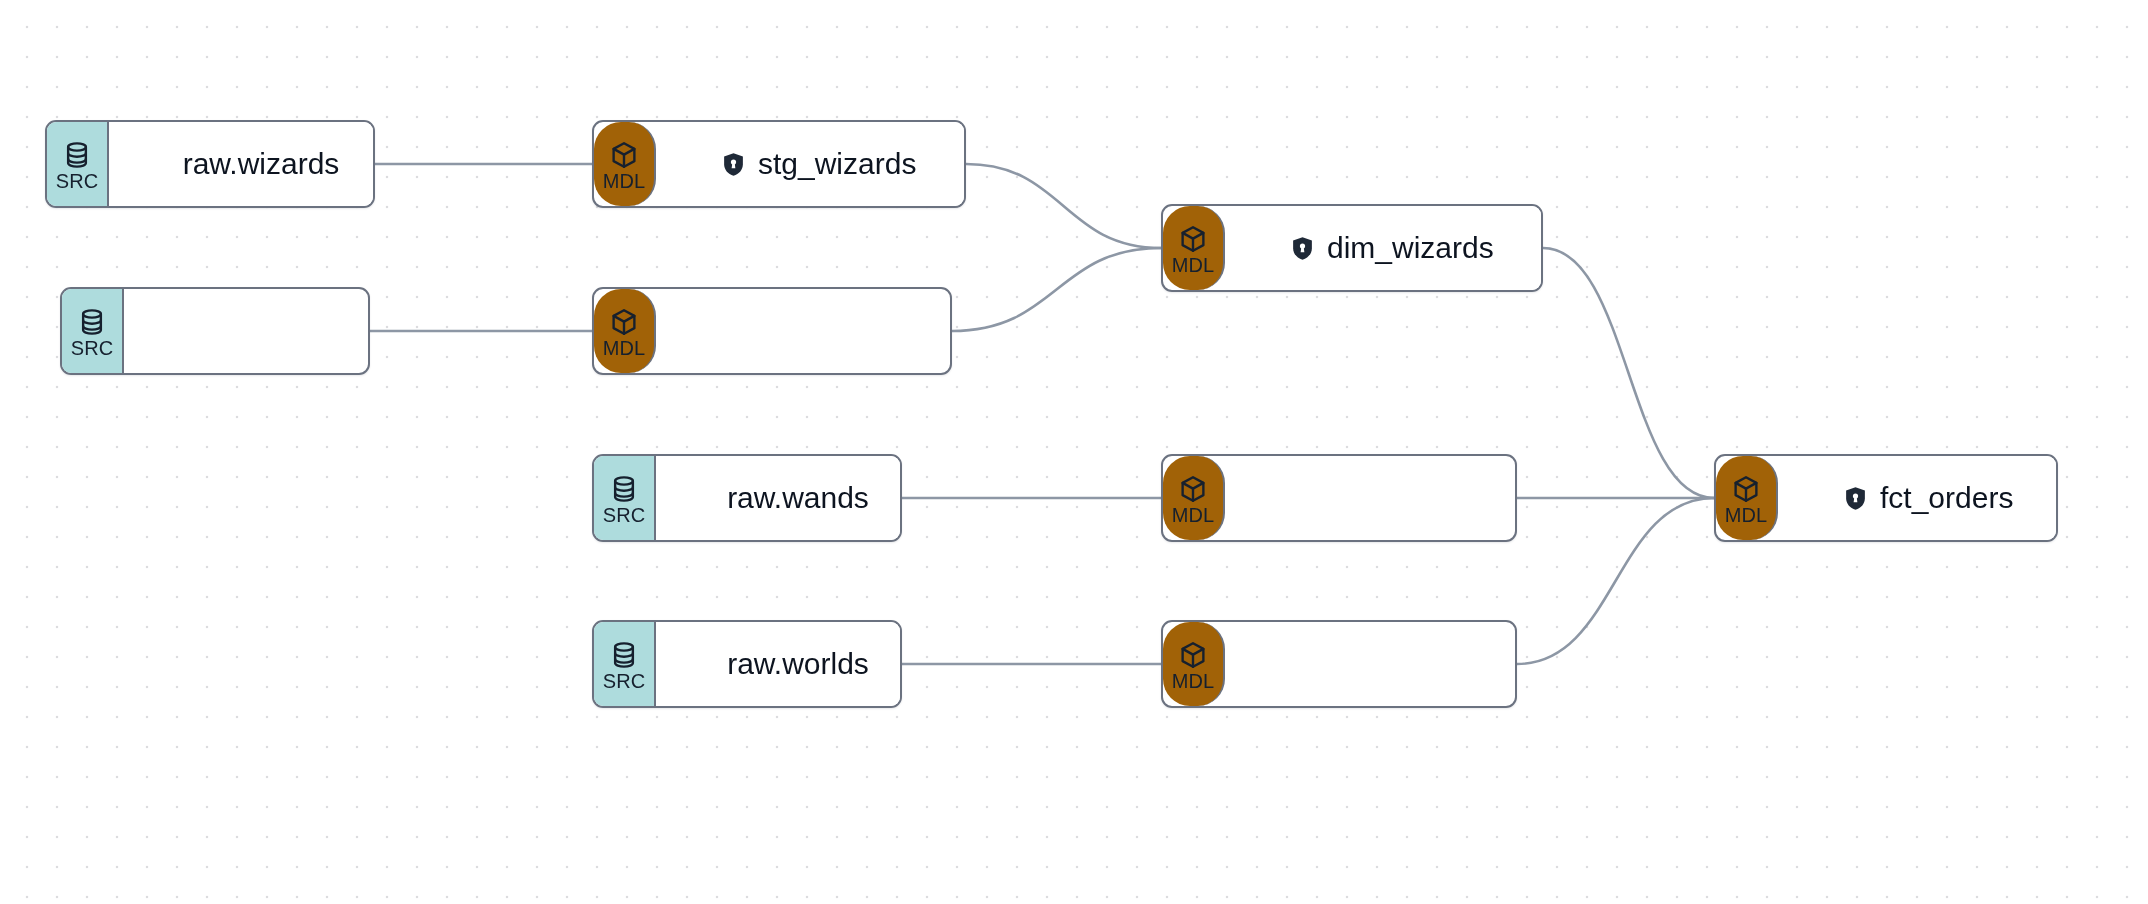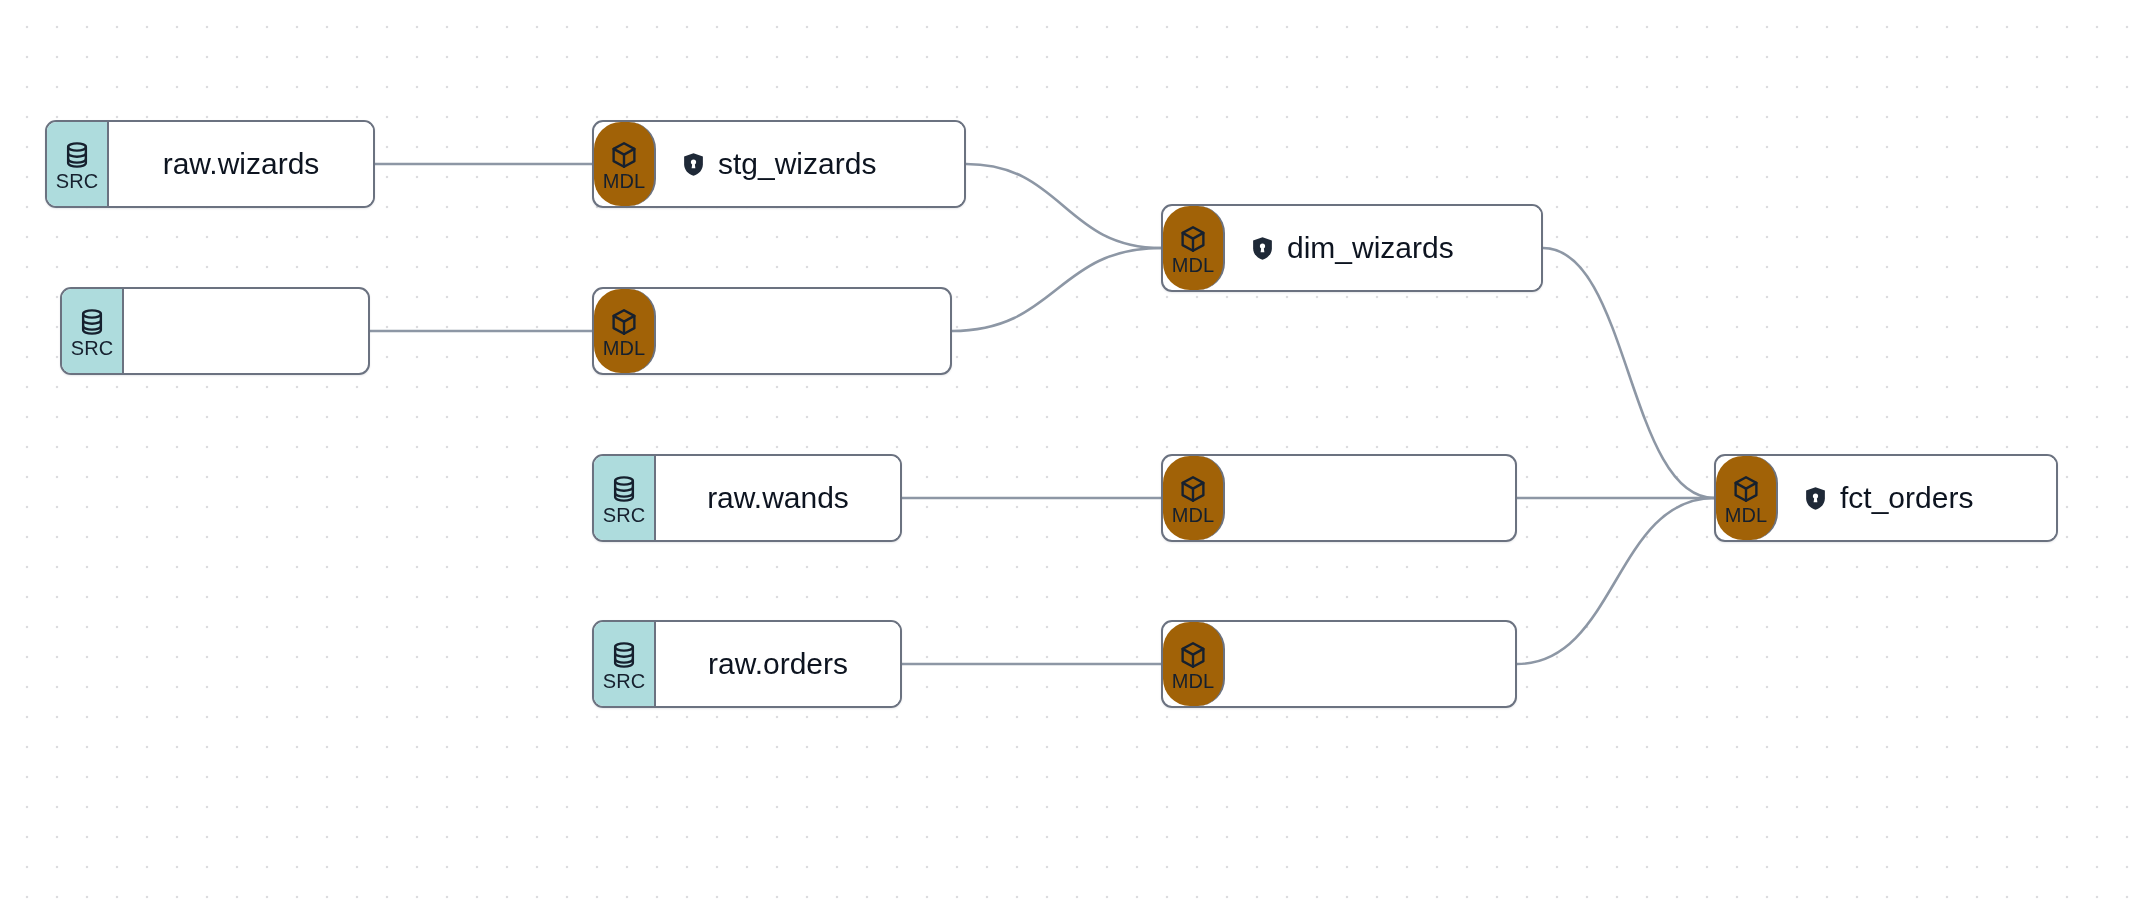--- a/index.html
+++ b/index.html
@@ -84,20 +84,21 @@
   }
 
   .node-body {
     flex: 1 1 auto;
     display: flex;
     align-items: center;
     gap: 13px;
     padding: 0 26px 0 26px;
     box-sizing: border-box;
     background: #ffffff;
+    margin-left: 40px;
   }
   .node-body.centered { justify-content: center; padding: 0 20px; }
 
   .shield-icon { display: block; width: 23px; height: 25px; flex: 0 0 auto; line-height: 0; }
   .shield-icon svg { display: block; width: 23px; height: 25px; }
 
   .node-label {
     font-size: 30px;
     line-height: 34px;
     color: #0d1420;
@@ -185,21 +186,21 @@
         <svg viewBox="0 0 24 24" fill="none" stroke="#16202e" stroke-width="1.9" stroke-linecap="round" stroke-linejoin="round">
           <ellipse cx="12" cy="5.6" rx="7.1" ry="2.9"></ellipse>
           <path d="M4.9 5.6v12.8c0 1.6 3.2 2.9 7.1 2.9s7.1-1.3 7.1-2.9V5.6"></path>
           <path d="M4.9 10.5c0 1.6 3.2 2.9 7.1 2.9s7.1-1.3 7.1-2.9"></path>
           <path d="M4.9 15.2c0 1.6 3.2 2.9 7.1 2.9s7.1-1.3 7.1-2.9"></path>
         </svg>
       </span>
       <span class="badge-text">SRC</span>
     </div>
     <div class="node-body centered">
-      <span class="node-label">raw.orders</span>
+      <span class="node-label">raw.worlds</span>
     </div>
   </div>
 
   <div class="node mdl" style="left:592px; top:120px; width:374px;">
     <div class="node-badge">
       <span class="badge-icon">
         <svg viewBox="0 0 24 24" fill="none" stroke="#16202e" stroke-width="1.9" stroke-linecap="round" stroke-linejoin="round">
           <path d="M12 2.6 20.3 7.1v9.8L12 21.4 3.7 16.9V7.1Z"></path>
           <path d="M3.7 7.1 12 11.7l8.3-4.6"></path>
           <path d="M12 11.7v9.7"></path>

